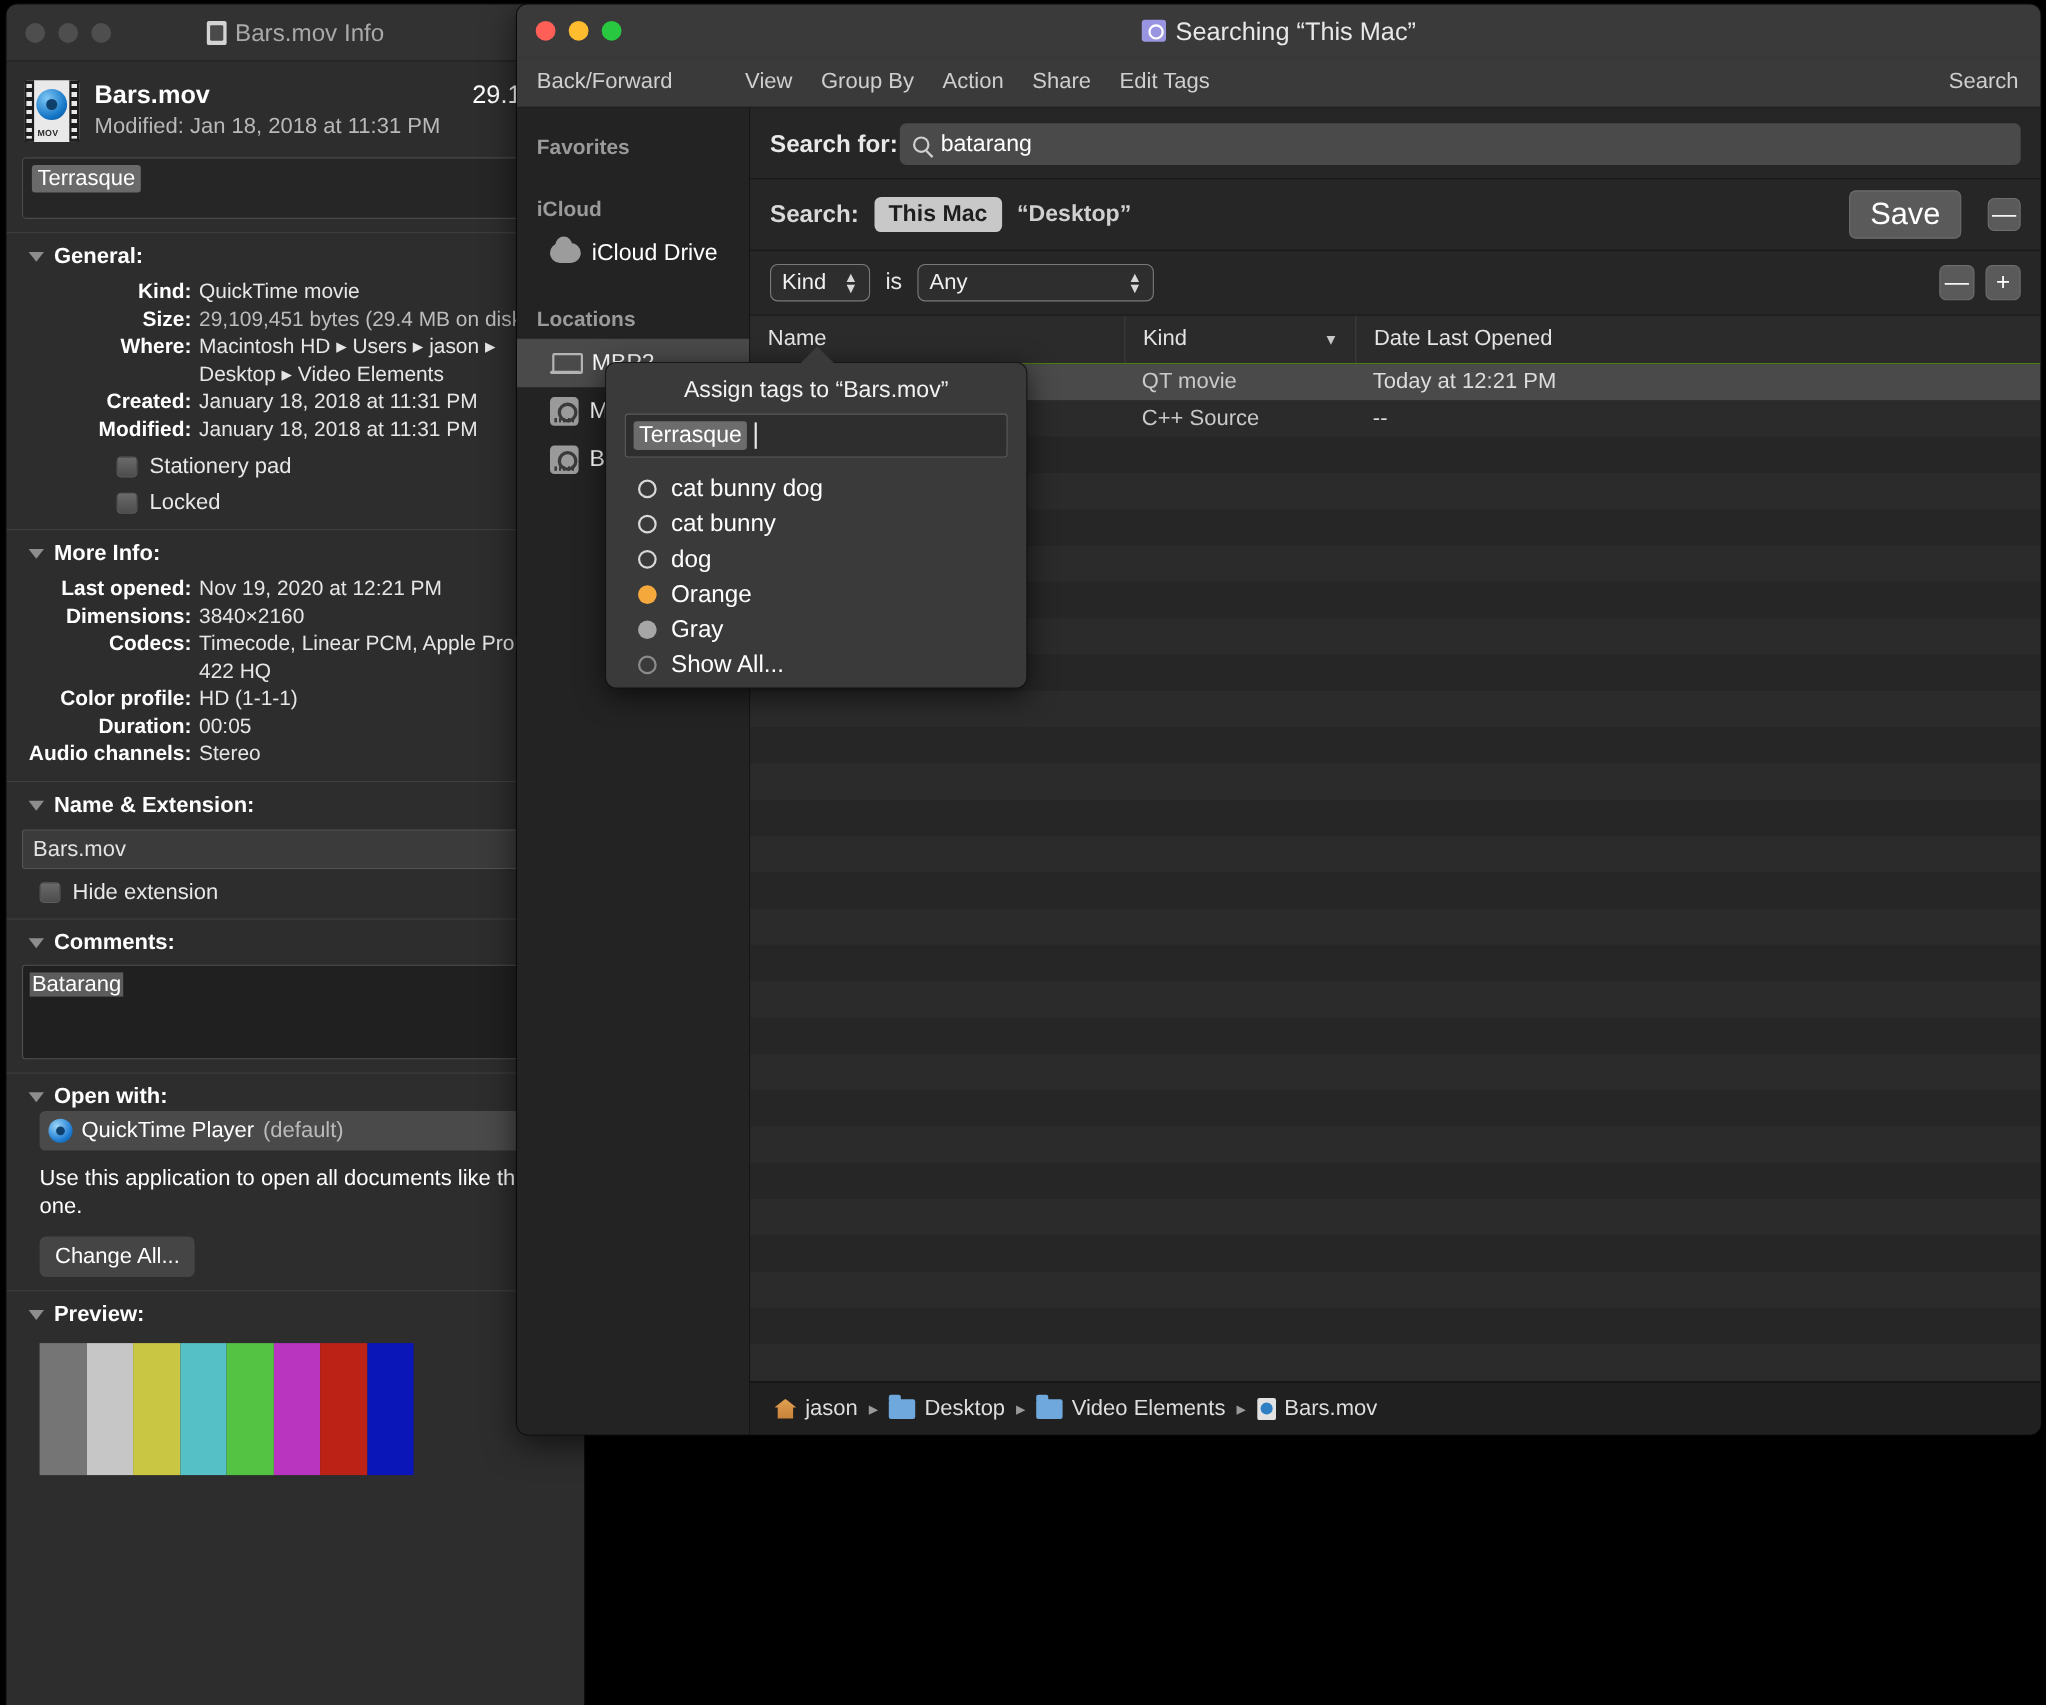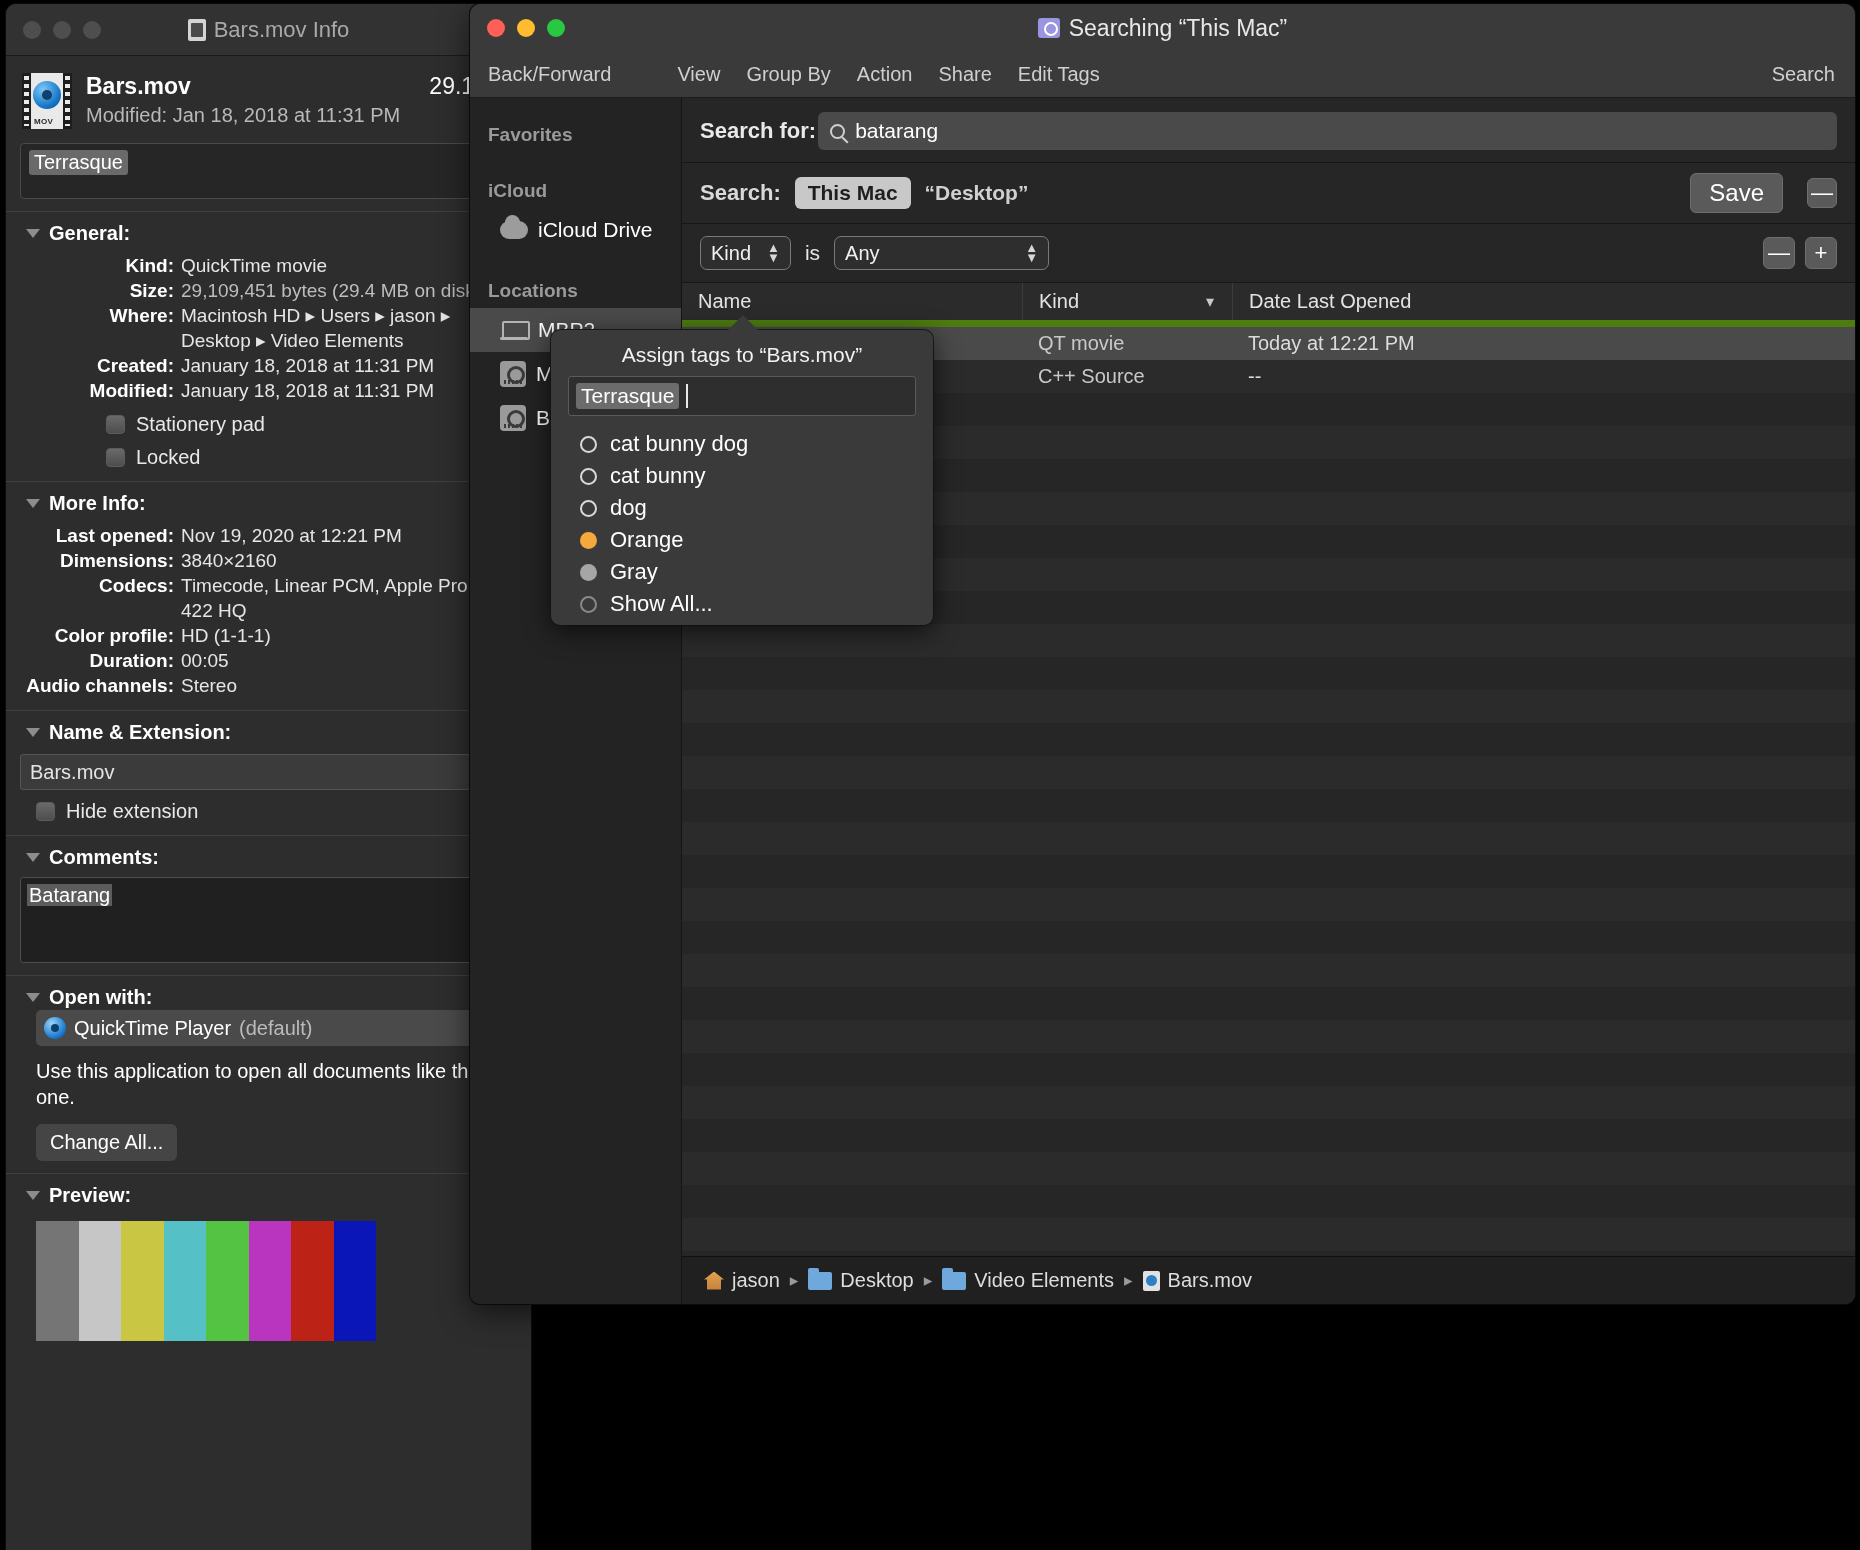--- a/index.html
+++ b/index.html
@@ -215,21 +215,21 @@
     display:flex; align-items:center; padding:10px 18px; gap:14px;
     border-bottom:1px solid #171717;
   }
   .scope-label{ color:#d9d9d9; font-size:22px; font-weight:bold;}
   .scope-pill{
     background:#c8c8c8; color:#1e1e1e; font-size:21px; font-weight:bold;
     border-radius:6px; padding:4px 13px;
   }
   .scope-alt{ color:#d0d0d0; font-size:21px; font-weight:bold;}
   .save-btn{
-    margin-left:auto; background:#5a5a5a; color:#fff; font-size:24px;
+    margin-left:auto; background:#5a5a5a; color:#fff; font-size:28px;
     border-radius:6px; padding:5px 18px; border:1px solid #6e6e6e;
   }
   .minus-btn{
     width:30px;height:30px;border-radius:6px;background:#5a5a5a;border:1px solid #6e6e6e;
     color:#fff; display:flex;align-items:center;justify-content:center;font-size:22px; margin-left:10px;
   }
   .criteria-row{
     display:flex; align-items:center; padding:12px 18px; gap:14px;
     border-bottom:1px solid #171717;
   }
@@ -240,21 +240,21 @@
   }
   .sel-arrows{ font-size:13px; line-height:10px; text-align:center; color:#d8d8d8;}
   .is-word{ color:#e6e6e6; font-size:21px;}
   .pm-group{ margin-left:auto; display:flex; gap:10px;}
   .pm-btn{
     width:32px;height:32px;border-radius:6px;background:#5a5a5a;border:1px solid #6e6e6e;
     color:#fff;display:flex;align-items:center;justify-content:center;font-size:22px;
   }
   .col-head{
     display:flex; height:44px; align-items:center; background:#2b2b2b;
-    border-bottom:7px solid #4d7c0f; color:#e3e3e3; font-size:20px;
+    border-bottom:1px solid #4d7c0f; color:#e3e3e3; font-size:20px;
   }
   .col-head .c{ padding-left:16px; border-left:1px solid #3c3c3c; height:100%; display:flex;
     align-items:center; position:relative;}
   .col-head .c:first-child{ border-left:none;}
   .c-name{ width:340px;}
   .c-kind{ width:210px;}
   .c-date{ flex:1;}
   .chev-down{ position:absolute; right:18px; color:#c7c7c7; font-size:16px;}
   #rows{ flex:1; overflow:hidden; position:relative;}
   .row{

